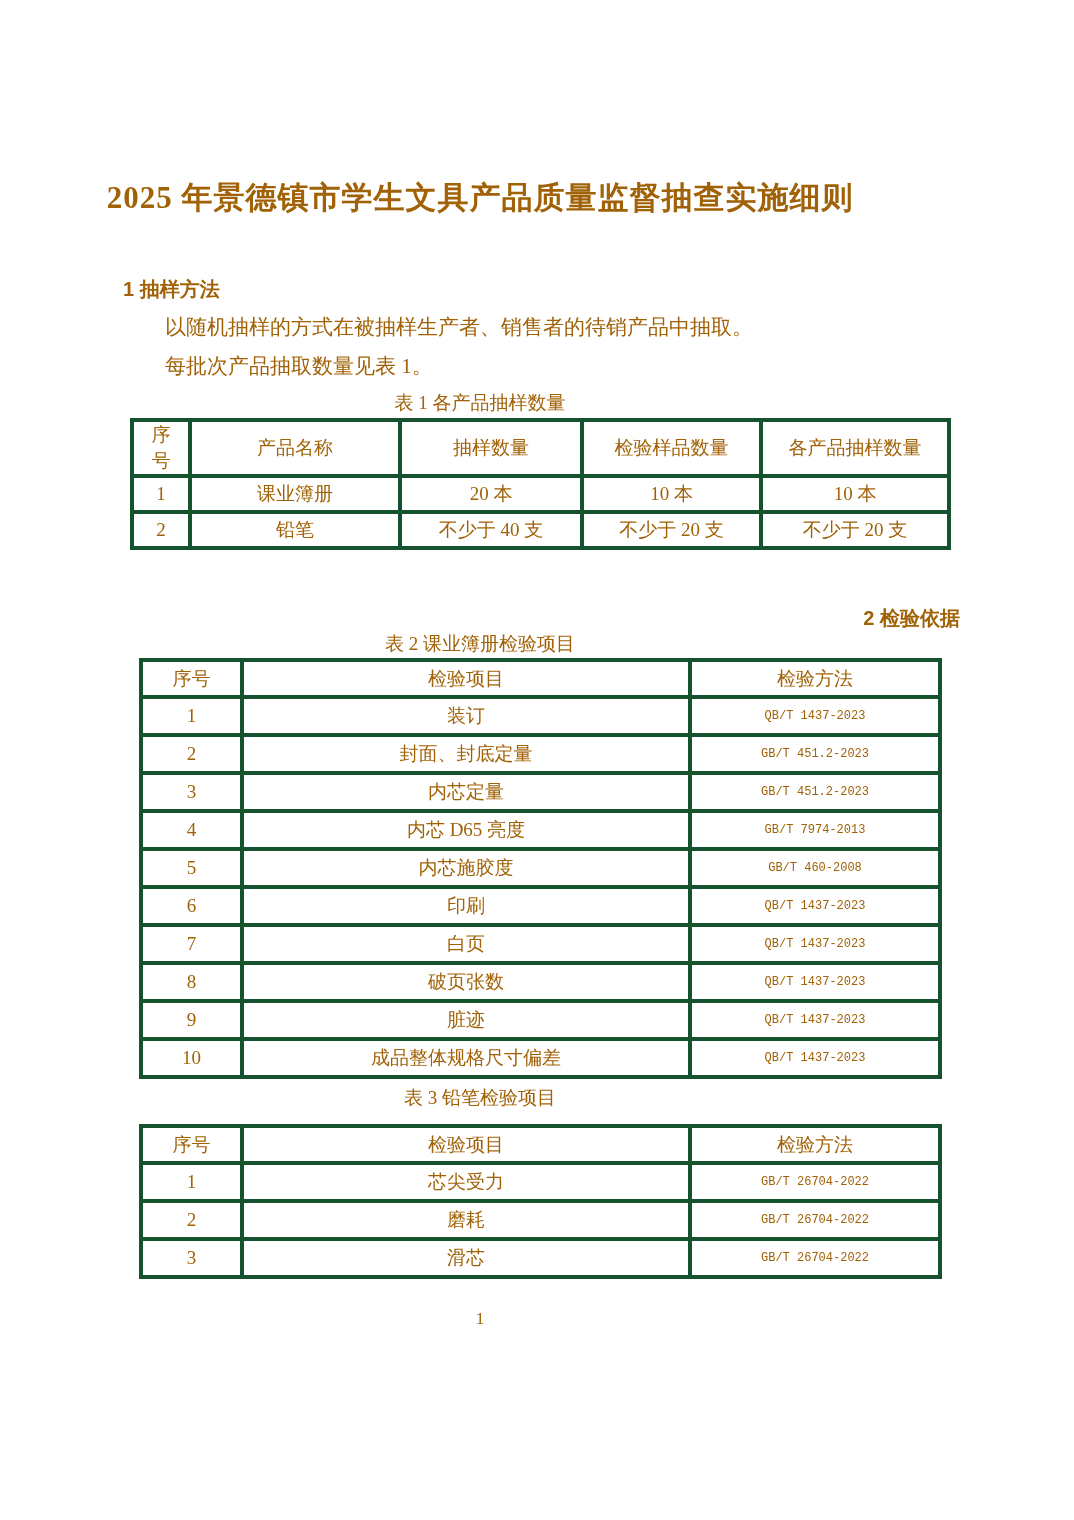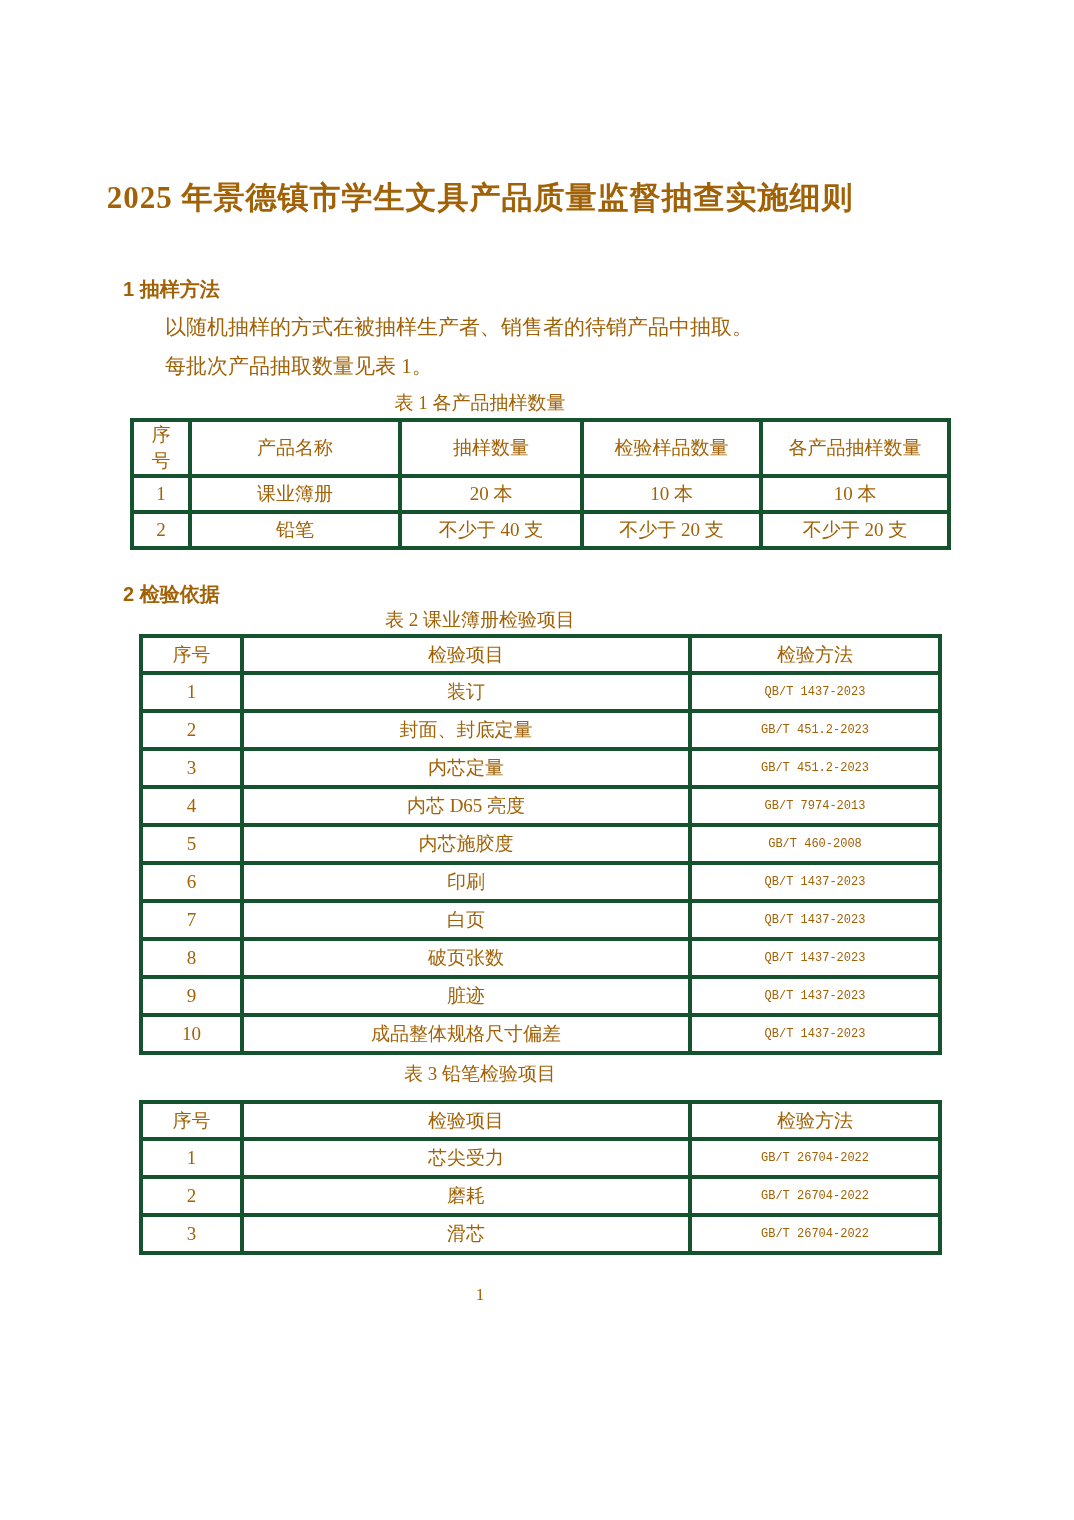--- a/index.html
+++ b/index.html
@@ -23,21 +23,21 @@
     letter-spacing: 1px;
   }
   .sec-heading {
     font-family: "Liberation Sans", "DejaVu Sans", sans-serif;
     font-weight: 700;
     font-size: 20px;
     line-height: 24px;
     margin: 0 0 0 123px;
   }
   .sec-heading.first { margin-top: 57px; }
-  .sec-heading.second { margin-top: 32px; }
+  .sec-heading.second { margin-top: 56px; text-align: right; }
   .body-para {
     font-size: 21px;
     line-height: 23px;
     margin: 0 0 0 165px;
   }
   .body-para.p1 { margin-top: 15px; }
   .body-para.p2 { margin-top: 17px; }
   .body-para.p3 { margin-top: 16px; }
   .tbl-caption {
     font-size: 19px;

